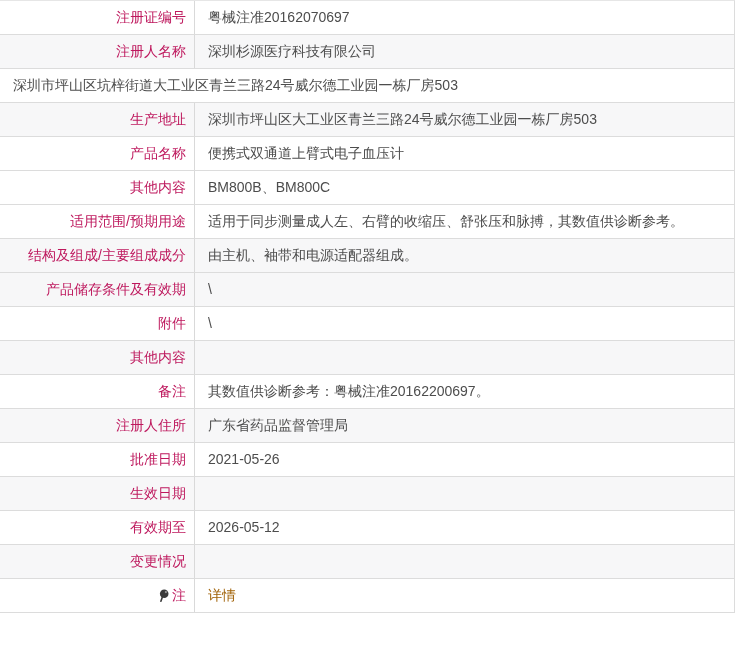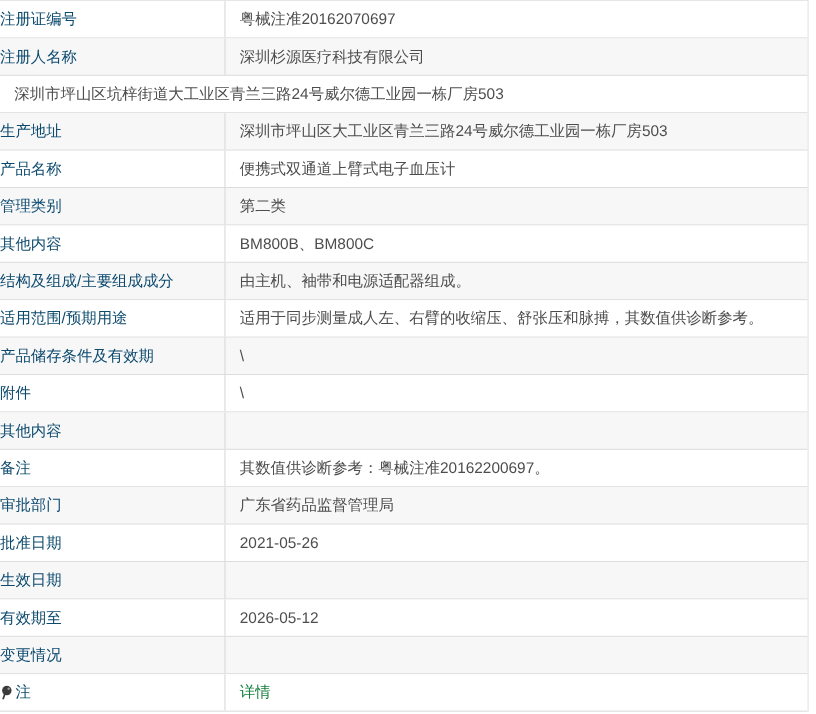--- a/index.html
+++ b/index.html
@@ -26,24 +26,25 @@
     height: 33px;
     border-bottom: 1px solid #dcdcdc;
     background: #ffffff;
   }
   .row.alt {
     background: #f7f7f8;
   }
   .cell-label {
     flex: none;
     width: 186px;
-    padding-right: 18px;
+    padding-right: 8px;
     border-right: 1px solid #d9d9d9;
+    text-align: right;
     font-size: 14px;
-    color: #0c4a6e;
+    color: #be185d;
     line-height: 33px;
     white-space: nowrap;
   }
   .cell-value {
     flex: 1;
     padding-left: 13px;
     font-size: 14px;
     color: #4d4d4d;
     line-height: 33px;
     white-space: nowrap;
@@ -77,54 +78,50 @@
         <div class="cell-value"><span>深圳市坪山区坑梓街道大工业区青兰三路24号威尔德工业园一栋厂房503</span></div>
       </div>
       <div class="row alt">
         <div class="cell-label"><span>生产地址</span></div>
         <div class="cell-value"><span>深圳市坪山区大工业区青兰三路24号威尔德工业园一栋厂房503</span></div>
       </div>
       <div class="row">
         <div class="cell-label"><span>产品名称</span></div>
         <div class="cell-value"><span>便携式双通道上臂式电子血压计</span></div>
       </div>
-      <div class="row alt">
-        <div class="cell-label"><span>管理类别</span></div>
-        <div class="cell-value"><span>第二类</span></div>
-      </div>
       <div class="row">
         <div class="cell-label"><span>其他内容</span></div>
         <div class="cell-value"><span>BM800B、BM800C</span></div>
       </div>
+      <div class="row">
+        <div class="cell-label"><span>适用范围/预期用途</span></div>
+        <div class="cell-value"><span>适用于同步测量成人左、右臂的收缩压、舒张压和脉搏，其数值供诊断参考。</span></div>
+      </div>
       <div class="row alt">
         <div class="cell-label"><span>结构及组成/主要组成成分</span></div>
         <div class="cell-value"><span>由主机、袖带和电源适配器组成。</span></div>
-      </div>
-      <div class="row">
-        <div class="cell-label"><span>适用范围/预期用途</span></div>
-        <div class="cell-value"><span>适用于同步测量成人左、右臂的收缩压、舒张压和脉搏，其数值供诊断参考。</span></div>
       </div>
       <div class="row alt">
         <div class="cell-label"><span>产品储存条件及有效期</span></div>
         <div class="cell-value"><span>\</span></div>
       </div>
       <div class="row">
         <div class="cell-label"><span>附件</span></div>
         <div class="cell-value"><span>\</span></div>
       </div>
       <div class="row alt">
         <div class="cell-label"><span>其他内容</span></div>
         <div class="cell-value"><span></span></div>
       </div>
       <div class="row">
         <div class="cell-label"><span>备注</span></div>
         <div class="cell-value"><span>其数值供诊断参考：粤械注准20162200697。</span></div>
       </div>
       <div class="row alt">
-        <div class="cell-label"><span>审批部门</span></div>
+        <div class="cell-label"><span>注册人住所</span></div>
         <div class="cell-value"><span>广东省药品监督管理局</span></div>
       </div>
       <div class="row">
         <div class="cell-label"><span>批准日期</span></div>
         <div class="cell-value"><span>2021-05-26</span></div>
       </div>
       <div class="row alt">
         <div class="cell-label"><span>生效日期</span></div>
         <div class="cell-value"><span></span></div>
       </div>
@@ -135,16 +132,16 @@
       <div class="row alt">
         <div class="cell-label"><span>变更情况</span></div>
         <div class="cell-value"><span></span></div>
       </div>
       <div class="row">
         <div class="cell-label"><span class="note-icon"><svg width="11" height="13" viewBox="0 0 11 13" xmlns="http://www.w3.org/2000/svg">
               <circle cx="6.2" cy="4.8" r="4.3" fill="#3b3b3b"></circle>
               <circle cx="7.9" cy="3.1" r="1.1" fill="#9a9a9a"></circle>
               <path d="M4.2 8.4 L2.9 12.2" stroke="#3b3b3b" stroke-width="1.6" stroke-linecap="round"></path>
             </svg></span><span>注</span></div>
-        <div class="cell-value"><a href="#" style="color: #15803d;">详情</a></div>
+        <div class="cell-value"><a href="#" style="color: #a16207;">详情</a></div>
       </div>
     </div>
 </div>
 
 </body></html>

